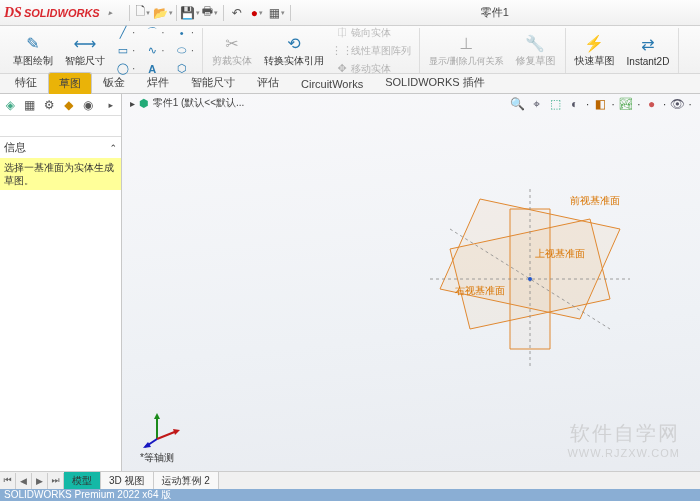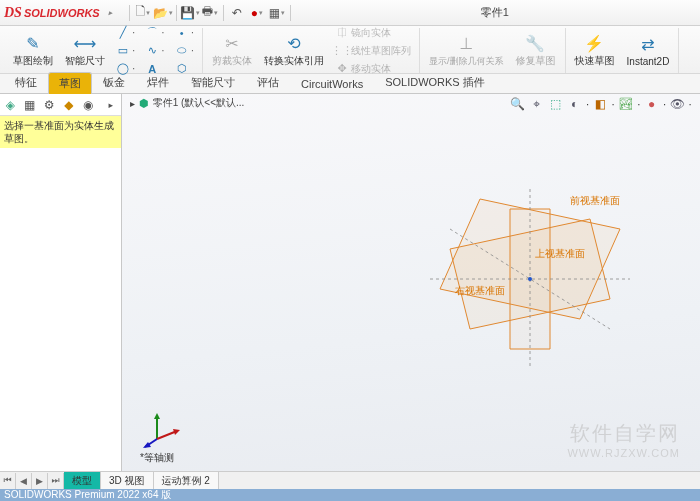--- a/index.html
+++ b/index.html
@@ -176,20 +176,24 @@
 <div class="main">
   <div class="left-panel">
     <div class="lp-tabs">
       <span class="lp-tab" style="color:#4a8">◈</span>
       <span class="lp-tab">▦</span>
       <span class="lp-tab">⚙</span>
       <span class="lp-tab" style="color:#c80">◆</span>
       <span class="lp-tab">◉</span>
       <span style="flex:1"></span>
       <span class="lp-tab" style="font-size:9px">▸</span>
+    </div>
+    <div class="lp-sec">
+      <span>信息</span>
+      <span style="font-size:9px">⌃</span>
     </div>
     <div class="lp-info">选择一基准面为实体生成草图。</div>
   </div>
 
   <div class="viewport">
     <div class="vp-top">
       <span>▸</span>
       <span class="bc-ico">⬢</span>
       <span>零件1 (默认&lt;&lt;默认...</span>
     </div>

